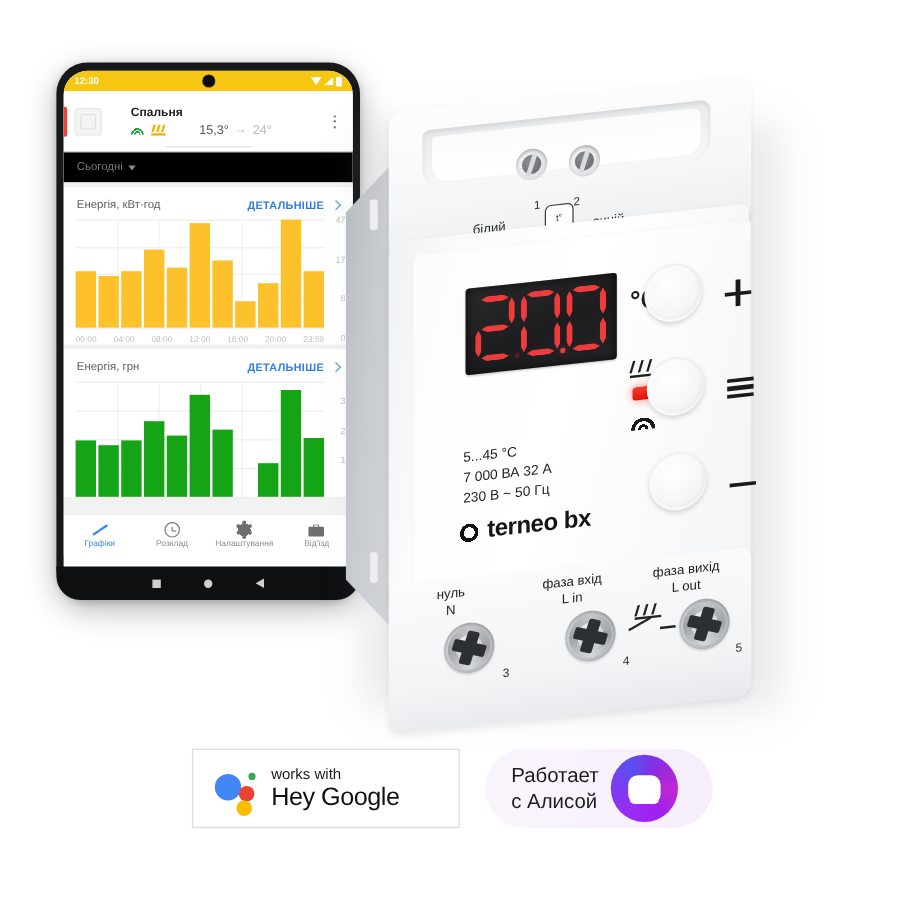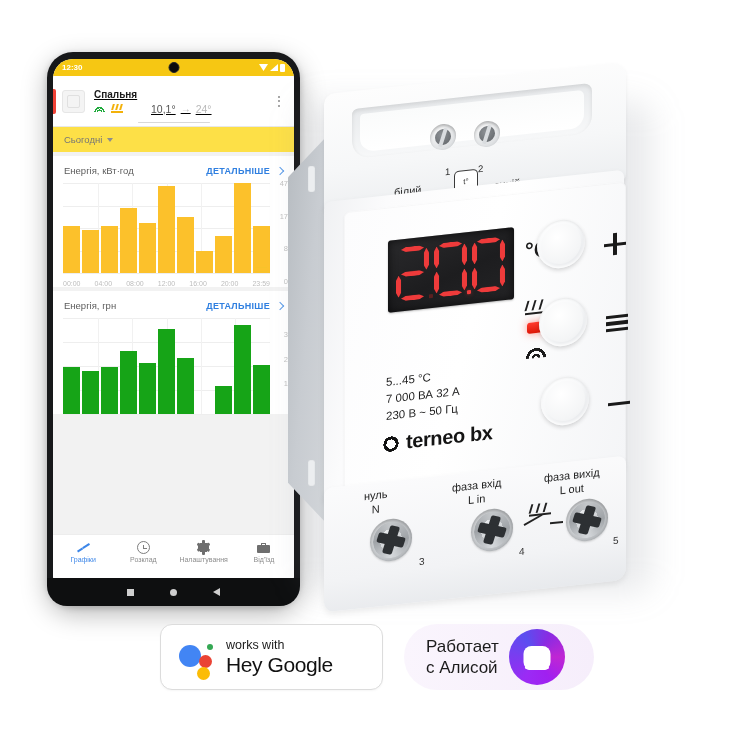--- a/index.html
+++ b/index.html
@@ -7,21 +7,21 @@
     width:750px;height:750px;
     background:#ffffff;
     font-family:"Liberation Sans", sans-serif;
     overflow:hidden;
     position:relative;
   }
   .stage{position:absolute;inset:0;}
 
   
   .phone{
-    position:absolute;left:47px;top:52px;width:253px;height:554px;
+    position:absolute;left:47px;top:52px;width:253px;height:448px;
     background:#17181a;border-radius:26px;
     box-shadow:0 8px 26px rgba(0,0,0,.28), 0 2px 6px rgba(0,0,0,.18);
     z-index:5;
   }
   .phone-inner{
     position:absolute;left:6px;top:7px;right:6px;bottom:9px;
     background:#fff;border-radius:20px;overflow:hidden;
     display:flex;flex-direction:column;
   }
   .nav-pill{
@@ -75,21 +75,21 @@
   }
   .devstripe{width:3px;height:25px;background:#ef4136;border-radius:0 2px 2px 0;flex:0 0 auto;}
   .devthumb{
     width:23px;height:23px;margin-left:6px;background:#f4f4f4;border:1px solid #e6e6e6;
     border-radius:3px;flex:0 0 auto;position:relative;box-sizing:border-box;
   }
   .devthumb::after{
     content:"";position:absolute;left:4px;top:4px;right:4px;bottom:4px;
     border:1px solid #e0e0e0;border-radius:2px;
   }
-  .devinfo{flex:1;margin-left:9px;min-width:0;text-decoration:underline;}
+  .devinfo{flex:1;margin-left:24px;min-width:0;}
   .devname{font-size:10px;font-weight:bold;color:#1b1b1b;line-height:13px;}
   .devrow2{display:flex;align-items:center;gap:6px;margin-top:2px;}
   .ic-wifi-g{
     width:11px;height:8px;position:relative;flex:0 0 auto;
   }
   .ic-wifi-g::before{
     content:"";position:absolute;left:0;top:1px;width:11px;height:6px;
     border-radius:11px 11px 0 0;
     background:radial-gradient(circle at 50% 100%, transparent 0 1.2px, #1faa3c 1.2px 2.6px, transparent 2.6px 3.6px, #1faa3c 3.6px 5.2px, transparent 5.2px);
   }
@@ -115,21 +115,21 @@
     justify-content:center;gap:2.5px;flex:0 0 auto;cursor:pointer;
   }
   .devmenu b{width:2px;height:2px;border-radius:50%;background:#8a8a8a;display:block;}
   .cardhandle{
     position:absolute;left:50%;transform:translateX(-50%);bottom:3px;
     width:72px;height:1.5px;background:#d8d8d8;border-radius:1px;
   }
 
   
   .period{
-    flex:0 0 auto;height:26px;background:#fde047;border-top:1px solid #e8e8e8;
+    flex:0 0 auto;height:26px;background:#000000;border-top:1px solid #e8e8e8;
     display:flex;align-items:center;padding:0 11px;box-sizing:border-box;gap:5px;
   }
   .period-label{font-size:9.5px;color:#767676;}
   .caret{width:0;height:0;border-left:3.5px solid transparent;border-right:3.5px solid transparent;border-top:4px solid #8d8d8d;}
 
   .scrollarea{flex:1;overflow:hidden;background:#f2f2f2;display:flex;flex-direction:column;gap:4px;padding-top:4px;}
 
   .chartcard{background:#fff;padding:9px 0 0 0;position:relative;}
   .chart-head{display:flex;align-items:center;justify-content:space-between;padding:0 11px;}
   .chart-title{font-size:9.5px;color:#5d5d5d;}
@@ -375,21 +375,21 @@
   .relay .rl-heat .ln{position:absolute;bottom:0;left:0;width:22px;height:2px;background:#222;}
   .relay .rl-heat i{position:absolute;bottom:3px;width:2.2px;height:9px;background:#222;transform:skewX(-17deg);}
   .relay .rl-heat i:nth-child(1){left:1px;}
   .relay .rl-heat i:nth-child(2){left:8px;}
   .relay .rl-heat i:nth-child(3){left:15px;}
 
   
   .badges{position:absolute;left:0;right:0;top:620px;height:88px;z-index:12;}
   .badge-google{
     position:absolute;left:160px;top:4px;width:223px;height:66px;
-    background:#fff;border:1px solid #dcdcdc;border-radius:12px;
+    background:#fff;border:1px solid #dcdcdc;border-radius:0;
     display:flex;align-items:center;gap:13px;padding:0 18px;box-sizing:border-box;
     box-shadow:0 1px 2px rgba(0,0,0,.04);
   }
   .g-assist{position:relative;width:34px;height:34px;flex:0 0 auto;}
   .g-assist .d1{position:absolute;left:0;top:5px;width:22px;height:22px;border-radius:50%;background:#4285f4;}
   .g-assist .d2{position:absolute;left:20px;top:15px;width:13px;height:13px;border-radius:50%;background:#ea4335;}
   .g-assist .d3{position:absolute;left:18px;top:27px;width:13px;height:13px;border-radius:50%;background:#fbbc05;}
   .g-assist .d4{position:absolute;left:28px;top:4px;width:6px;height:6px;border-radius:50%;background:#34a853;}
   .g-text .g-l1{font-size:12.5px;color:#1c1c1c;line-height:15px;}
   .g-text .g-l2{font-size:21px;font-weight:normal;color:#111;line-height:24px;letter-spacing:-.4px;}
@@ -443,21 +443,21 @@
           <div class="devname">Спальня</div>
           <div class="devrow2">
             <span class="ic-wifi-g"></span>
             <span class="ic-heat">
                 <i></i>
                 <i></i>
                 <i></i>
                 <span></span>
               </span>
             <span class="devtemps">
-              <span class="t-cur">10,1°</span>
+              <span class="t-cur">15,3°</span>
               <span class="t-arrow">→</span>
               <span class="t-set">24°</span>
             </span>
           </div>
         </div>
         <div class="devmenu">
             <b></b>
             <b></b>
             <b></b>
           </div>

